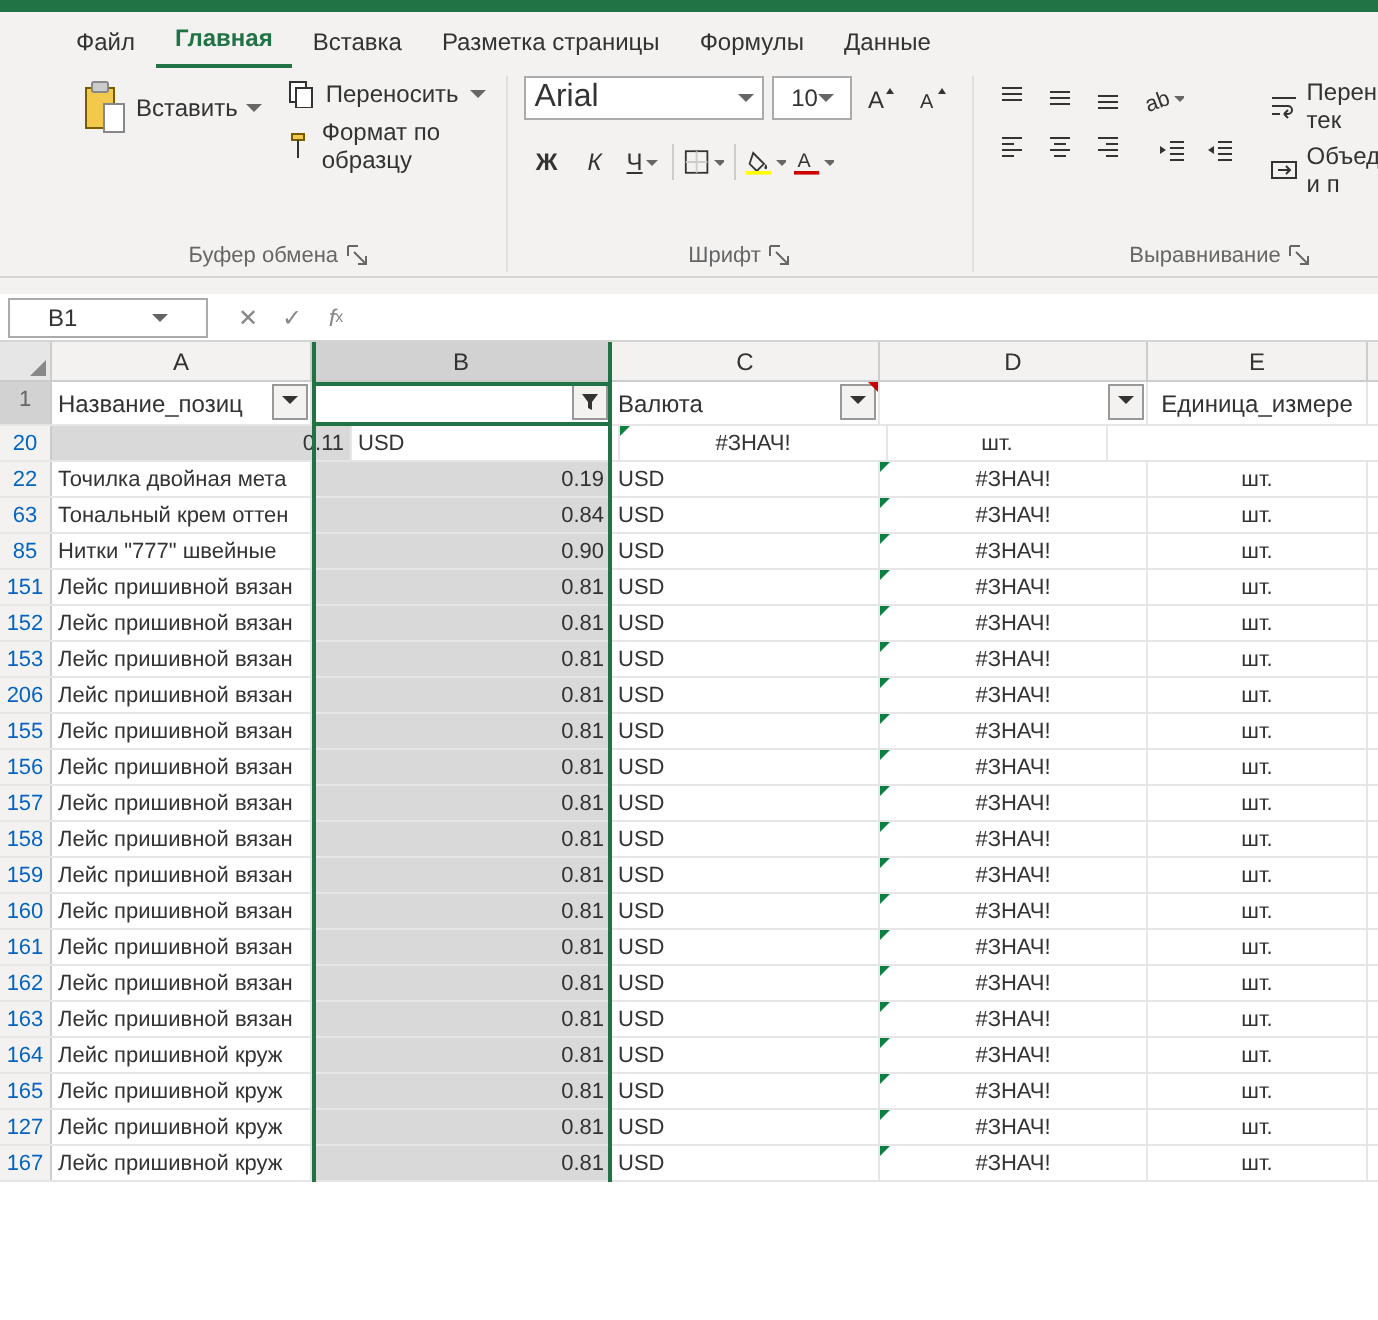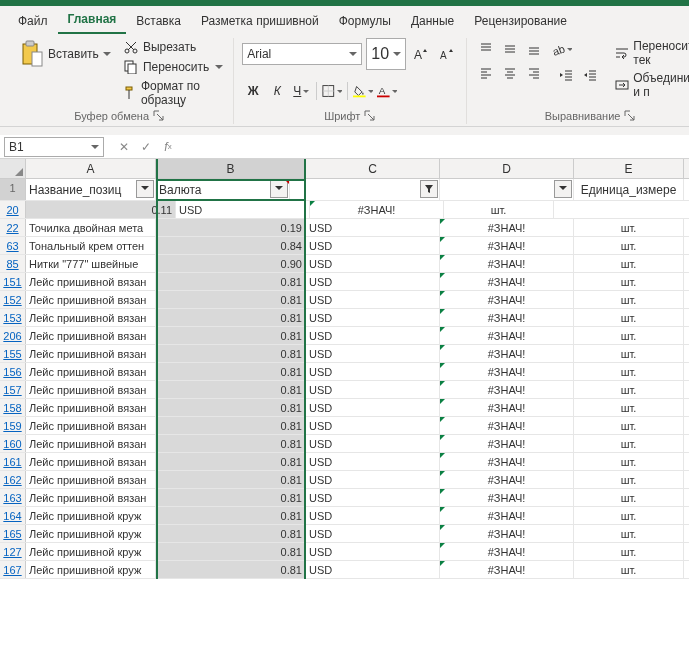--- a/index.html
+++ b/index.html
@@ -1,61 +1,61 @@
 <!DOCTYPE html>
 <html><head>
 <meta charset="utf-8">
 <style>
 * { margin:0; padding:0; box-sizing:border-box; font-family:'Segoe UI',Arial,sans-serif; }
 body { width:689px; height:660px; overflow:hidden; background:#fff; font-size:12px; color:#333; }
 
 
-.ribbon { background:#f3f2f1; border-bottom:1px solid #d4d4d4; }
+.ribbon { background:#f3f2f1; border-bottom:1px solid #d4d4d4;padding-left:20px; }
 .titlebar { height:6px; background:#217346; }
 .tabs { display:flex; padding:0 8px; height:28px; align-items:end; }
 .tab { padding:4px 10px 6px; cursor:pointer; font-size:12px; color:#333; }
 .tab.active { color:#217346; font-weight:600; border-bottom:2px solid #217346; }
 .ribbon-body { display:flex; padding:4px 6px 2px; }
 .group { border-right:1px solid #e1dfdd; padding:0 8px; display:flex; flex-direction:column; }
 .group:last-child { border-right:none; }
 .group-controls { flex:1; display:flex; align-items:flex-start; gap:6px; }
-.group-label { text-align:right; font-size:11px; color:#666; padding:2px 0; display:flex; justify-content:center; align-items:center; gap:4px; }
+.group-label { text-align:right; font-size:11px; color:#666; padding:2px 0; display:flex; justify-content:center; align-items:center; gap:4px;margin-top:20px; }
 .big-btn { display:flex; align-items:center; gap:2px; padding:2px 4px; cursor:pointer; }
 .big-btn .i { width:28px; height:28px; display:flex; align-items:center; justify-content:center; }
 .small-col { display:flex; flex-direction:column; gap:2px; }
 .small-btn { display:flex; align-items:center; gap:4px; padding:1px 2px; font-size:12px; cursor:pointer; }
 .i { display:inline-flex; align-items:center; justify-content:center; width:16px; height:16px; }
 .dd { margin-left:2px; }
 .font-row { display:flex; gap:4px; align-items:center; }
-.font-name { border:1px solid #ababab; background:#fff; height:22px; width:120px; padding:0 4px; font-size:12px; display:flex; align-items:center; justify-content:space-between; }
-.font-size { border:1px solid #ababab; background:#fff; height:32px; width:40px; padding:0 4px; font-size:16px; display:flex; align-items:center; justify-content:space-between; }
+.font-name { border:1px solid #ababab; background:#fff; height:22px; width:120px; padding:0 4px; font-size:16px; display:flex; align-items:center; justify-content:space-between; }
+.font-size { border:1px solid #ababab; background:#fff; height:22px; width:40px; padding:0 4px; font-size:12px; display:flex; align-items:center; justify-content:center; }
 .toolbar-row { display:flex; gap:2px; align-items:center; margin-top:4px; }
 .tbtn { width:22px; height:22px; display:flex; align-items:center; justify-content:center; cursor:pointer; border:1px solid transparent; }
 .align-grid { display:grid; grid-template-columns:repeat(3,22px); grid-template-rows:repeat(2,22px); gap:2px; }
 .indent-row { display:flex; gap:2px; margin-left:4px; }
 .launcher { width:12px; height:12px; cursor:pointer; }
 
 
 .fbar { display:flex; align-items:center; border-bottom:1px solid #d4d4d4; height:24px; background:#fff; }
-.namebox { width:100px; border:1px solid #ababab; height:20px; margin:0 4px; display:flex; align-items:center; padding:0 4px; font-size:12px; justify-content:space-between; }
+.namebox { width:100px; border:1px solid #ababab; height:20px; margin:0 4px; display:flex; align-items:center; padding:0 19px; font-size:12px; justify-content:space-between; }
 .fbar-btns { display:flex; gap:2px; padding:0 6px; }
 .fbtn { width:20px; height:20px; display:flex; align-items:center; justify-content:center; color:#888; cursor:pointer; }
 .finput { flex:1; border:none; outline:none; font-size:12px; padding:0 4px; }
 
 
 .grid-wrap { position:relative; }
 .col-headers { display:flex; background:#f3f2f1; border-bottom:1px solid #ccc; height:20px; position:relative; }
 .corner { width:26px; background:#e6e6e6; border-right:1px solid #ccc; position:relative; }
 .corner::after { content:''; position:absolute; right:2px; bottom:2px; width:0; height:0; border-style:solid; border-width:0 0 8px 8px; border-color:transparent transparent #888 transparent; }
 .ch { border-right:1px solid #ccc; text-align:center; font-size:12px; line-height:20px; color:#333; }
 .ch.sel { background:#d2d2d2; }
 .chA{width:130px;} .chB{width:150px;} .chC{width:134px;} .chD{width:134px;} .chE{width:110px;}
 .row { display:flex; height:18px; border-bottom:1px solid #e6e6e6; }
 .rh { width:26px; background:#f3f2f1; border-right:1px solid #ccc; text-align:center; font-size:11px; line-height:18px; color:#666; }
-.rh.blue { color:#0563c1;text-decoration:underline; }
+.rh.blue { color:#0563c1; }
 .rh.sel { background:#d2d2d2; }
 .cell { border-right:1px solid #e6e6e6; font-size:11px; line-height:18px; padding:0 3px; overflow:hidden; white-space:nowrap; position:relative; }
 .cA{width:130px;text-align:left;} .cB{width:150px;text-align:right;} .cC{width:134px;text-align:left;} .cD{width:134px;text-align:center;} .cE{width:110px;text-align:center;}
 .cB.selcol { background:#d9d9d9; }
 .hdr-row { background:#fff; font-weight:400; height:22px; }
 .hdr-row .cell { line-height:22px; background:#fff; position:relative; font-size:12px; }
 .filter-btn { position:absolute; right:1px; top:1px; width:18px; height:18px; border:1px solid #999; background:#f3f2f1; display:flex; align-items:center; justify-content:center; cursor:pointer; }
 .tri-err { position:absolute; left:0; top:0; width:0; height:0; border-style:solid; border-width:5px 5px 0 0; border-color:#0b8043 transparent transparent transparent; }
 .tri-red { position:absolute; right:0; top:0; width:0; height:0; border-style:solid; border-width:0 5px 5px 0; border-color:transparent #c00 transparent transparent; }
 .selbox { position:absolute; border:2px solid #217346; pointer-events:none; }
@@ -63,53 +63,42 @@
 </style>
 </head>
 <body>
 
 <div class="titlebar"></div>
 <div class="ribbon">
   <div class="tabs" id="tabs">
       <div class="tab">Файл</div>
       <div class="tab active">Главная</div>
       <div class="tab">Вставка</div>
-      <div class="tab">Разметка пришивной</div>
+      <div class="tab">Разметка страницы</div>
       <div class="tab">Формулы</div>
       <div class="tab">Данные</div>
-      <div class="tab">Рецензирование</div>
     </div>
   <div class="ribbon-body">
 
     <div class="group">
       <div class="group-controls">
         <div class="big-btn">
           <span class="i">
               <svg width="24" height="28" viewBox="0 0 24 28">
                 <rect x="3" y="4" width="14" height="20" fill="#f2c94c" stroke="#7a5c00"></rect>
                 <rect x="6" y="1" width="8" height="5" rx="1" fill="#ccc" stroke="#888"></rect>
                 <rect x="12" y="12" width="10" height="14" fill="#fff" stroke="#888"></rect>
               </svg>
             </span>
           <span>Вставить</span>
           <svg class="dd" width="8" height="4">
               <path d="M0 0l4 4 4-4z" fill="#666"></path>
             </svg>
         </div>
         <div class="small-col">
-          <div class="small-btn">
-              <span class="i">
-                <svg width="14" height="14" viewBox="0 0 14 14">
-                  <circle cx="3" cy="11" r="2" fill="none" stroke="#333"></circle>
-                  <circle cx="11" cy="11" r="2" fill="none" stroke="#333"></circle>
-                  <path d="M4 10L12 2M10 10L2 2" stroke="#333"></path>
-                </svg>
-              </span>
-              <span>Вырезать</span>
-            </div>
           <div class="small-btn">
               <span class="i">
                 <svg width="14" height="14" viewBox="0 0 14 14">
                   <rect x="1" y="1" width="8" height="10" fill="#fff" stroke="#333"></rect>
                   <rect x="4" y="4" width="8" height="10" fill="#fff" stroke="#333"></rect>
                 </svg>
               </span>
               <span>Переносить</span>
               <svg class="dd" width="8" height="4">
                 <path d="M0 0l4 4 4-4z" fill="#666"></path>
@@ -336,30 +325,30 @@
     <div class="ch chE">E</div>
   </div>
   <div id="rows">
       <div class="row hdr-row">
         <div class="rh sel">1</div>
         <div class="cell cA">Название_позиц<div class="filter-btn">
             <svg width="10" height="10" viewBox="0 0 10 10">
               <path d="M1 2l4 4 4-4z" fill="#333"></path>
             </svg>
           </div></div>
+        <div class="cell cB selcol">Це<div class="filter-btn">
+            <svg width="10" height="10" viewBox="0 0 10 10">
+              <path d="M1 1h8l-3 4v4l-2-1v-3z" fill="#333"></path>
+            </svg>
+          </div></div>
         <div class="cell cC">Валюта<div class="filter-btn">
             <svg width="10" height="10" viewBox="0 0 10 10">
               <path d="M1 2l4 4 4-4z" fill="#333"></path>
             </svg>
           </div><span class="tri-red"></span></div>
-        <div class="cell cB selcol">Це<div class="filter-btn">
-            <svg width="10" height="10" viewBox="0 0 10 10">
-              <path d="M1 1h8l-3 4v4l-2-1v-3z" fill="#333"></path>
-            </svg>
-          </div></div>
         <div class="cell cD">
           <div class="filter-btn">
             <svg width="10" height="10" viewBox="0 0 10 10">
               <path d="M1 2l4 4 4-4z" fill="#333"></path>
             </svg>
           </div>
         </div>
         <div class="cell cE">Единица_измере</div>
       </div>
       <div class="row">

